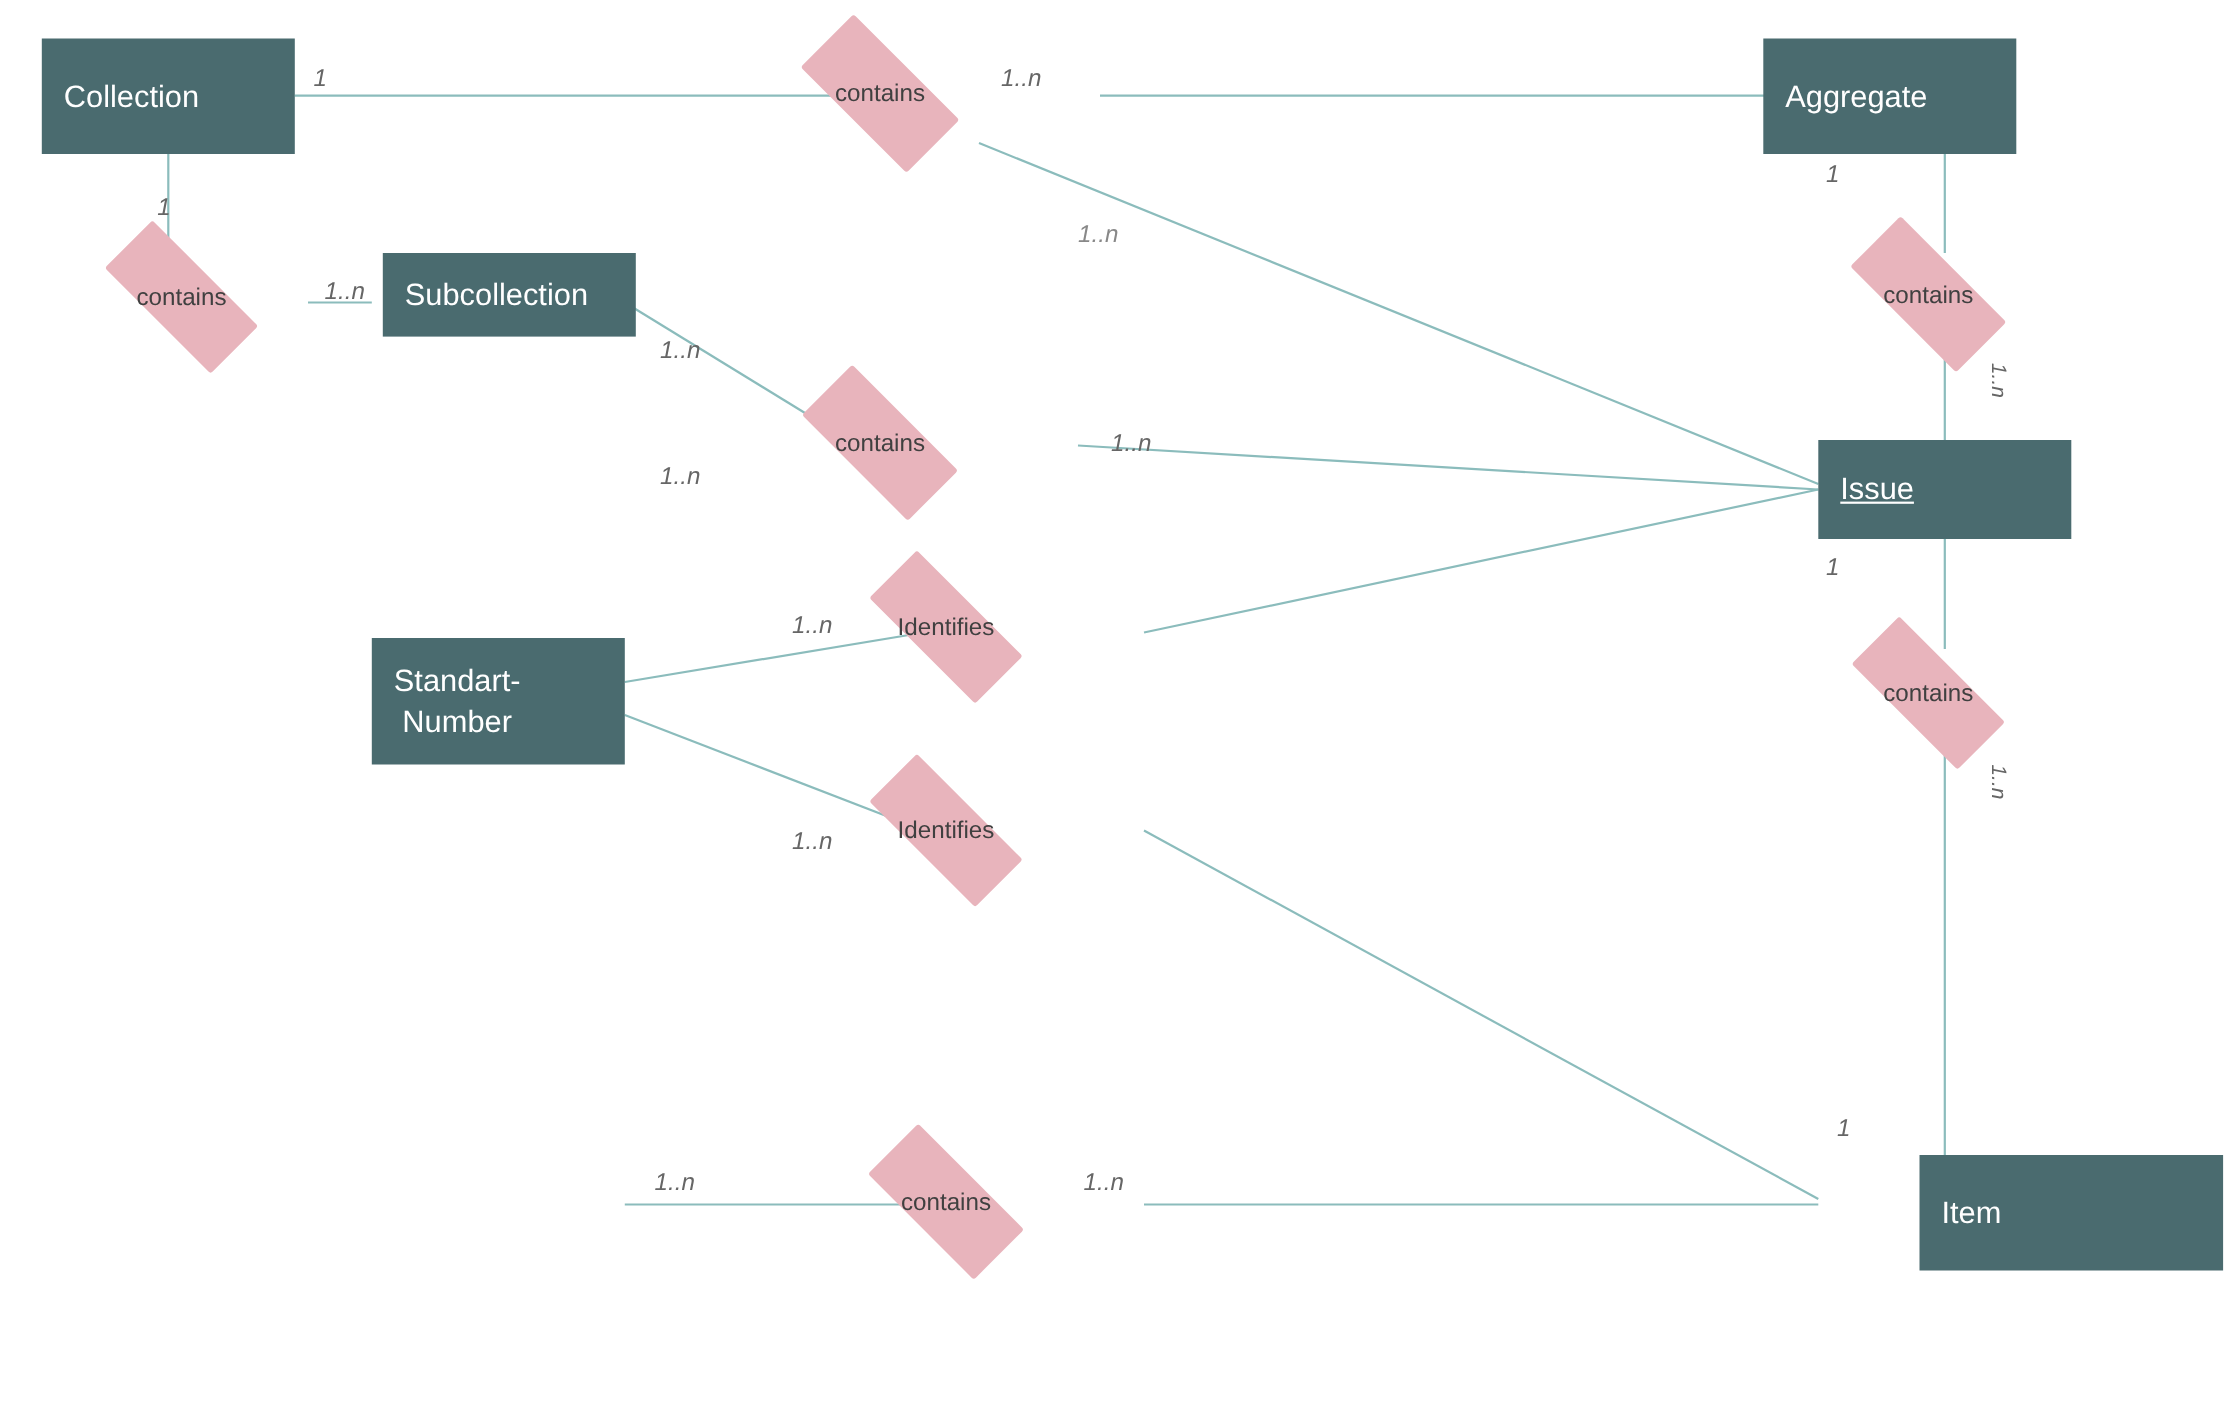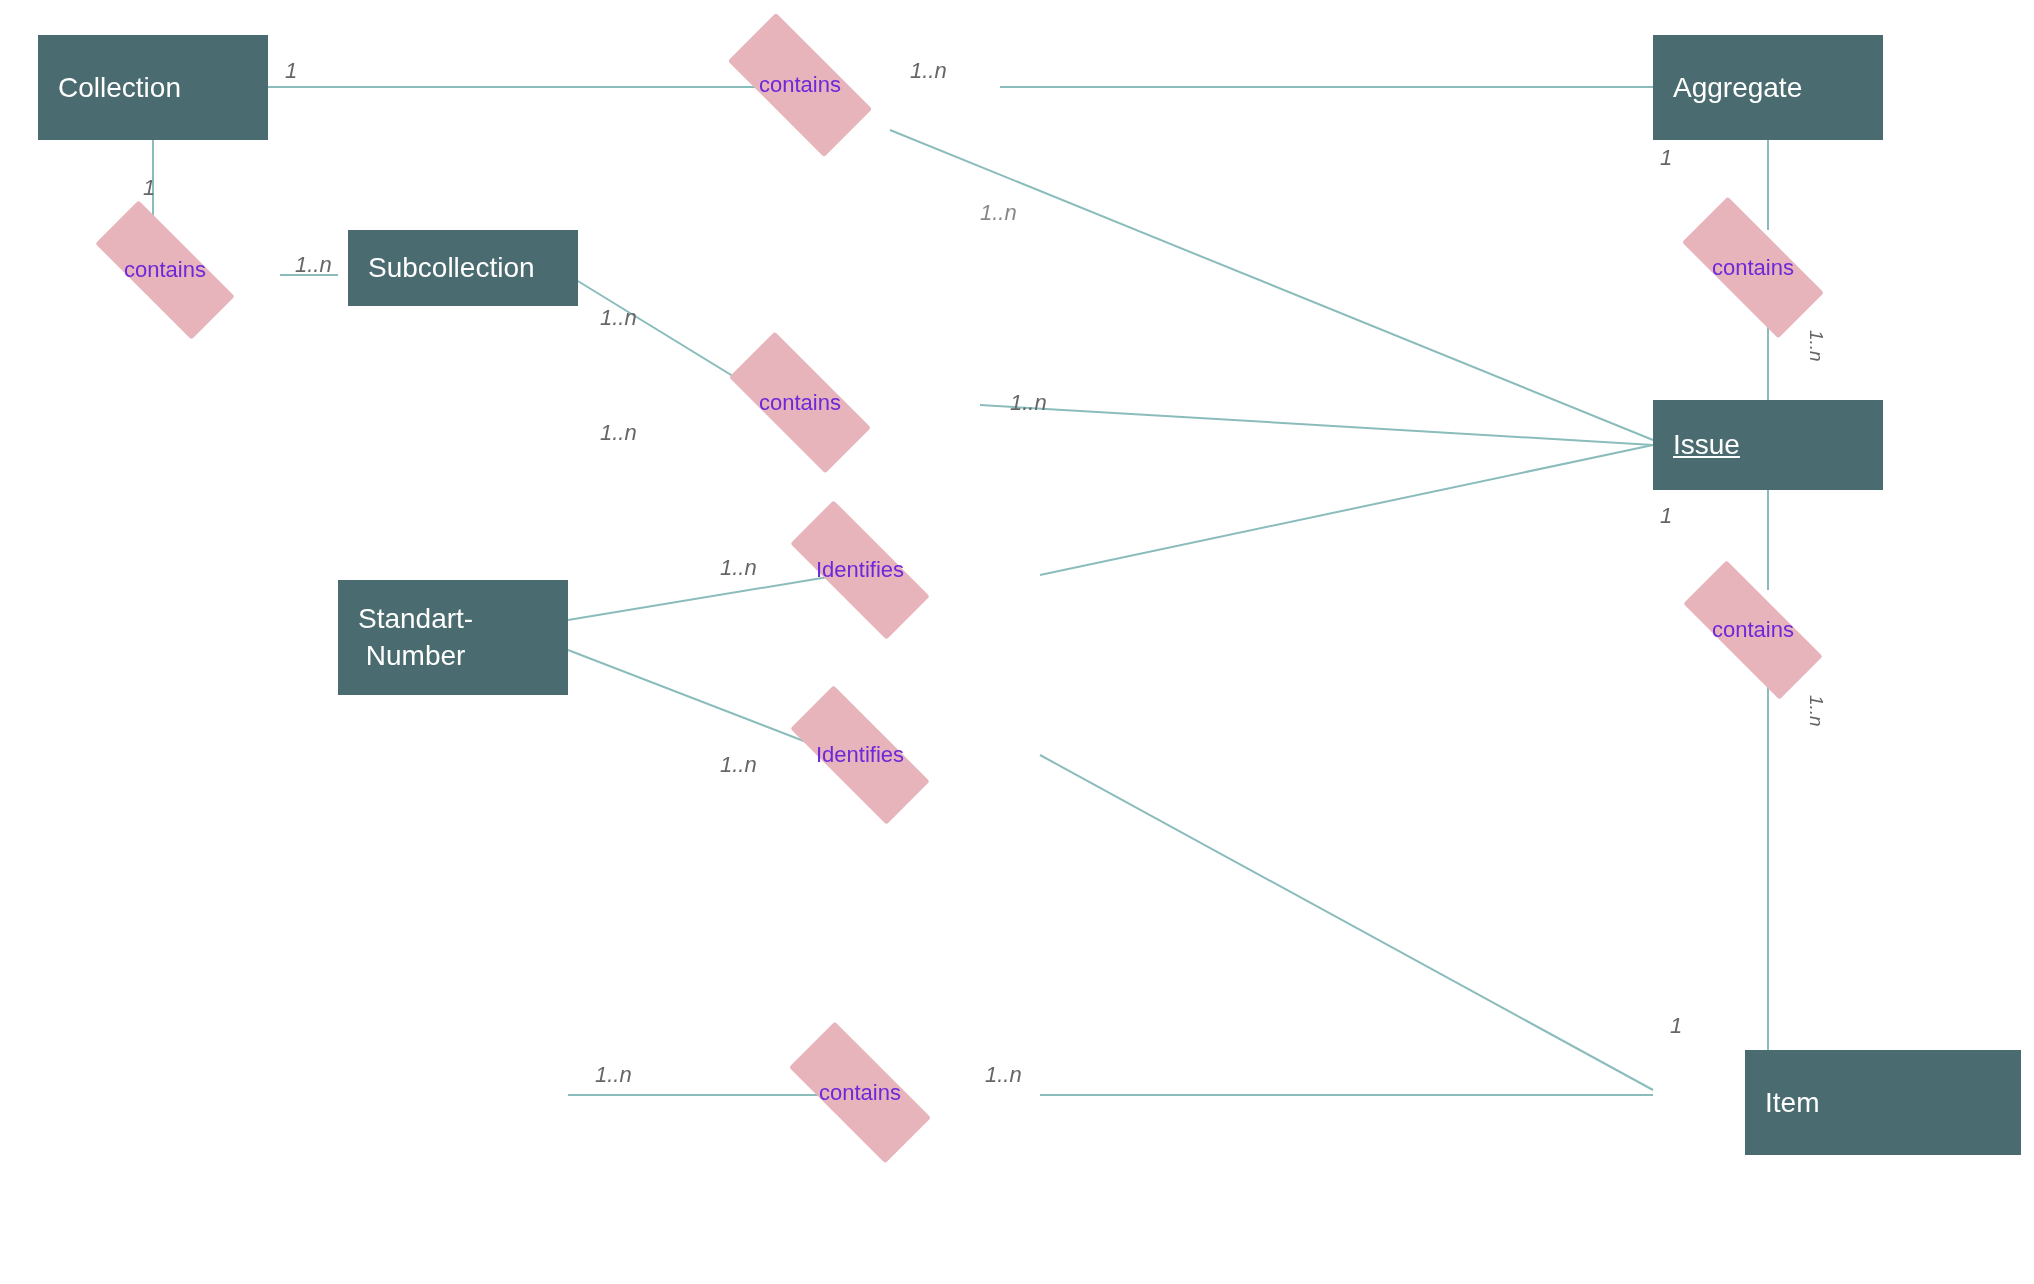--- a/index.html
+++ b/index.html
@@ -35,21 +35,21 @@
       text-align: center;
       padding: 10px 20px;
     }
     .diamond {
       position: absolute;
       display: flex;
       align-items: center;
       justify-content: center;
       font-size: 22px;
       font-weight: 400;
-      color: #6d28d9;
+      color: #404040;
       text-align: center;
     }
     .diamond::before {
       content: '';
       position: absolute;
       width: 100%;
       height: 100%;
       background: #e8b4bc;
       transform: rotate(45deg) scale(0.68);
       border-radius: 4px;
@@ -104,21 +104,21 @@
 
     <line x1="568" y1="1095" x2="840" y2="1095" stroke="#8bbcbc" stroke-width="2"></line>
 
     <line x1="1040" y1="1095" x2="1653" y2="1095" stroke="#8bbcbc" stroke-width="2"></line>
   </svg>
 
   <div class="entity" style="left:38px; top:35px; width:230px; height:105px;">
     <span>Collection</span>
   </div>
 
-  <div class="entity" style="left:1653px; top:35px; width:230px; height:105px;">
+  <div class="entity" style="left:1603px; top:35px; width:230px; height:105px;">
     <span>Aggregate</span>
   </div>
 
   <div class="entity" style="left:348px; top:230px; width:230px; height:76px;">
     <span>Subcollection</span>
   </div>
 
   <div class="entity" style="left:1653px; top:400px; width:230px; height:90px;text-decoration:underline;">
     <span>Issue</span>
   </div>

